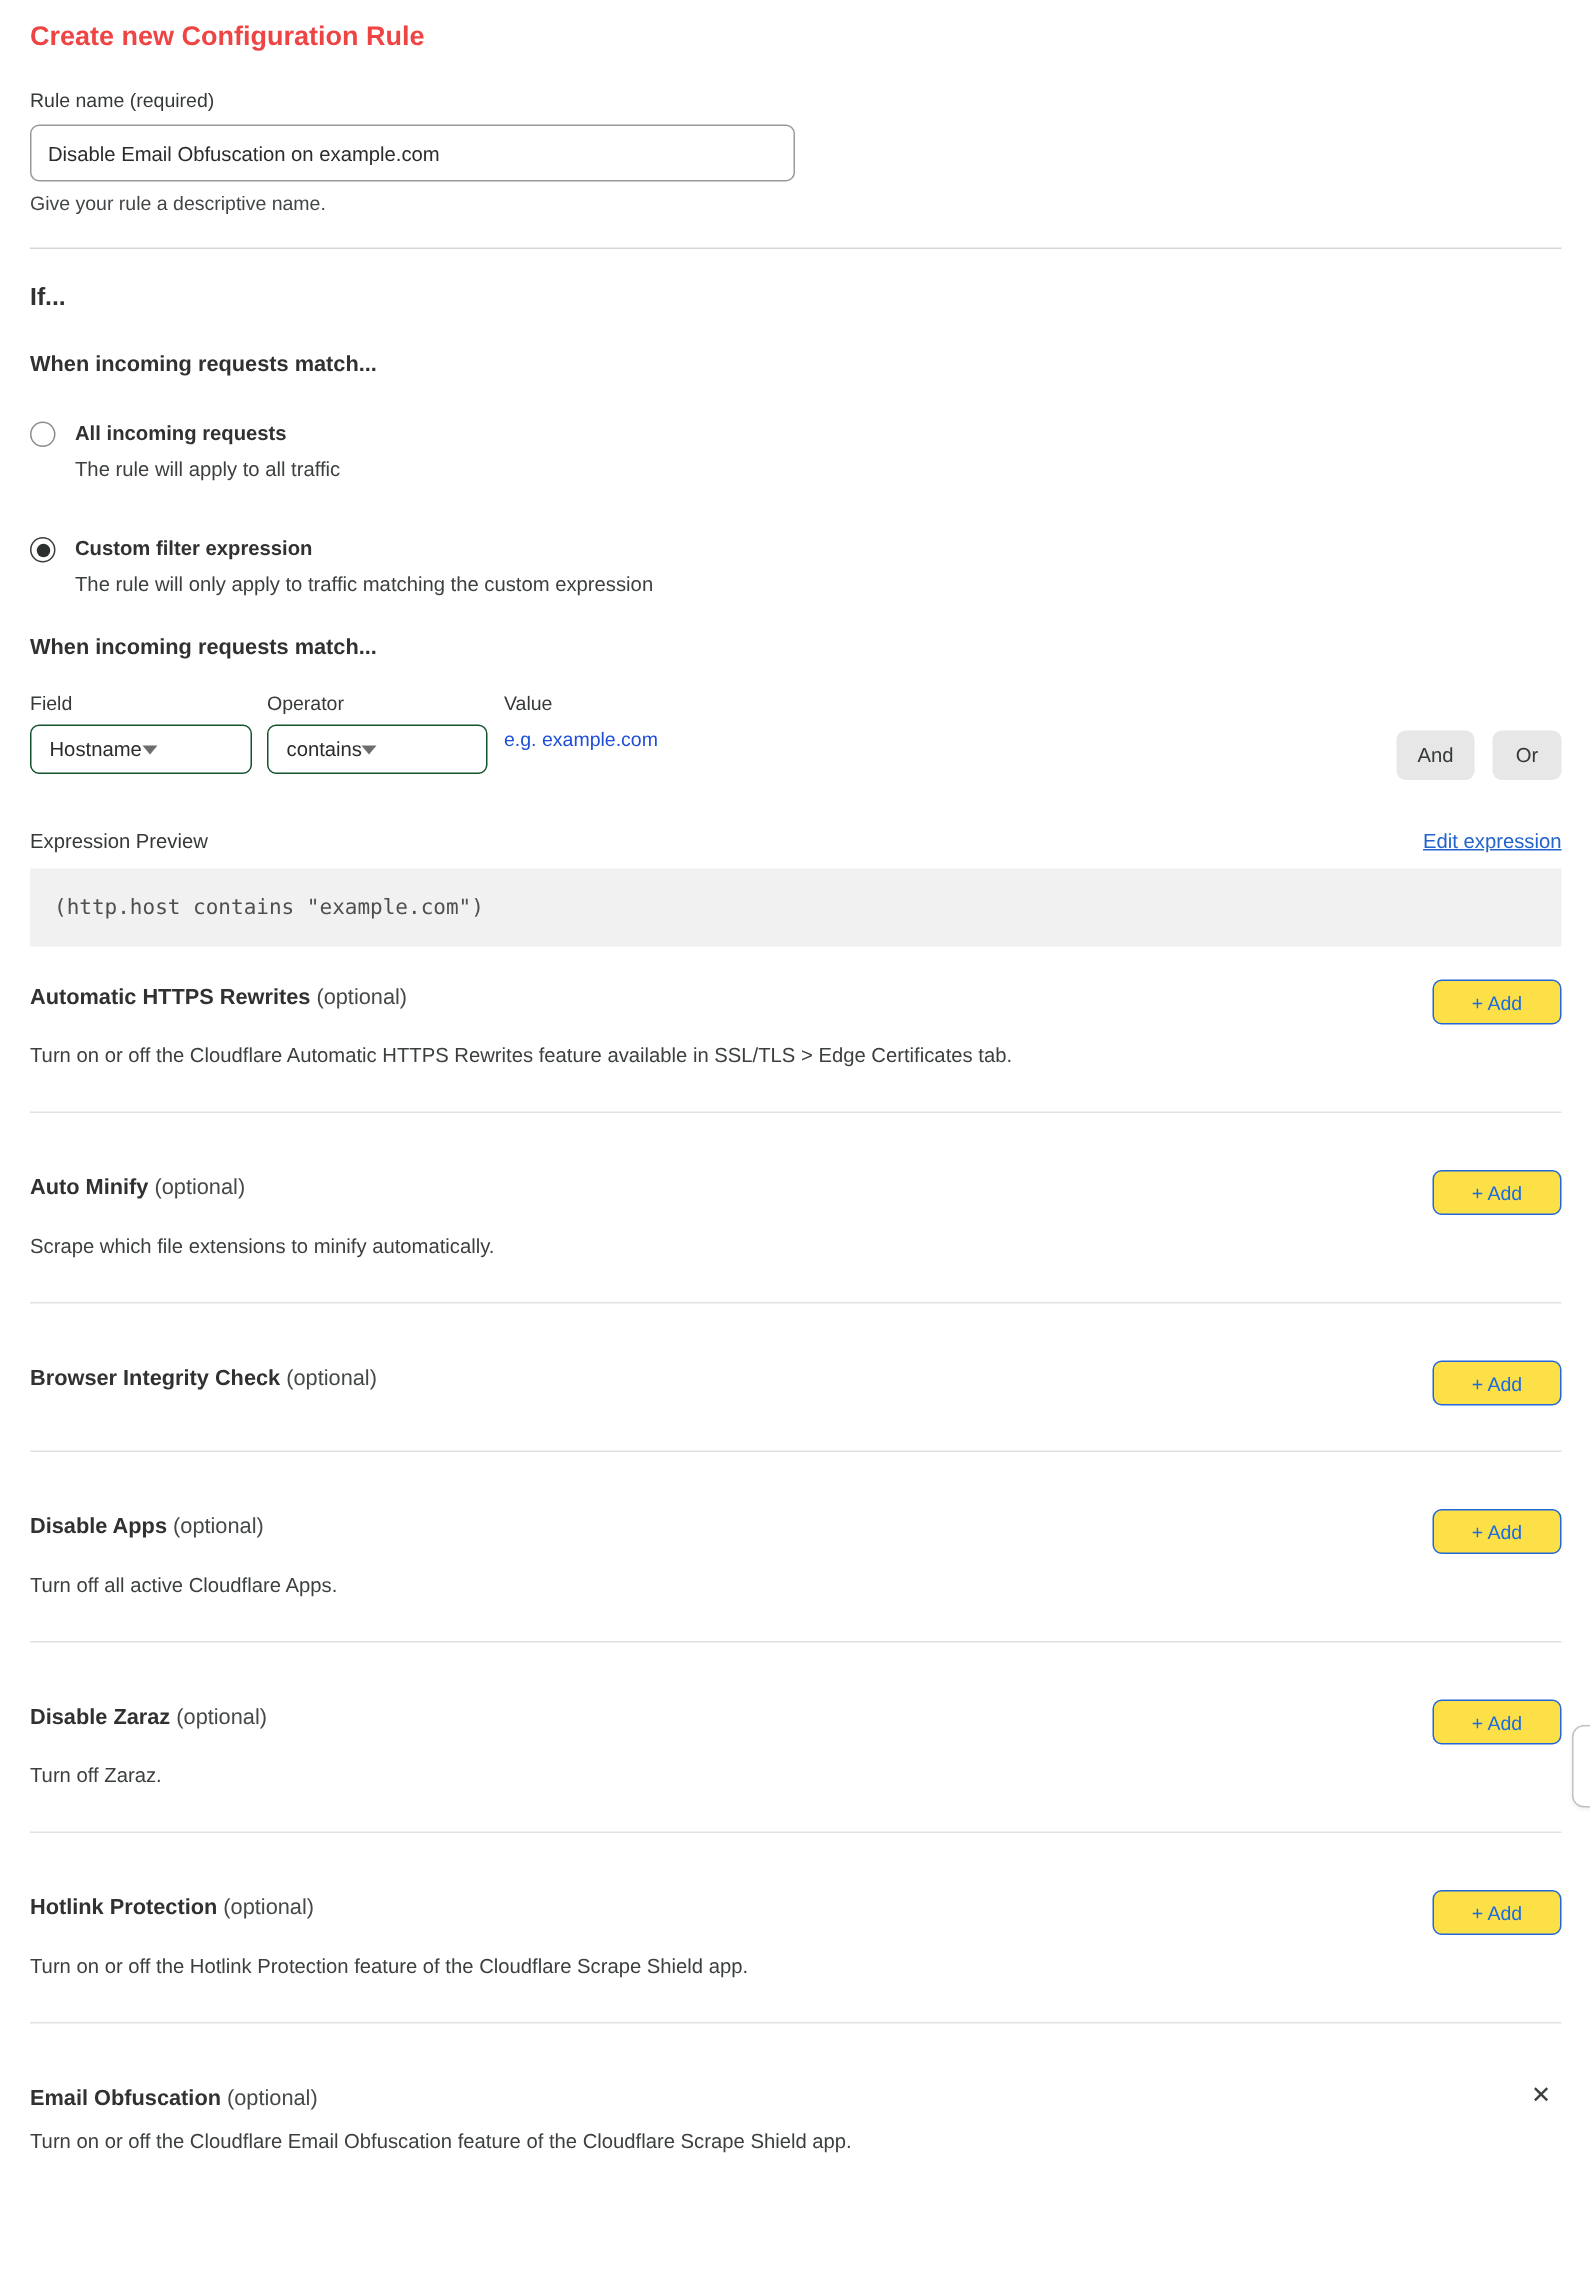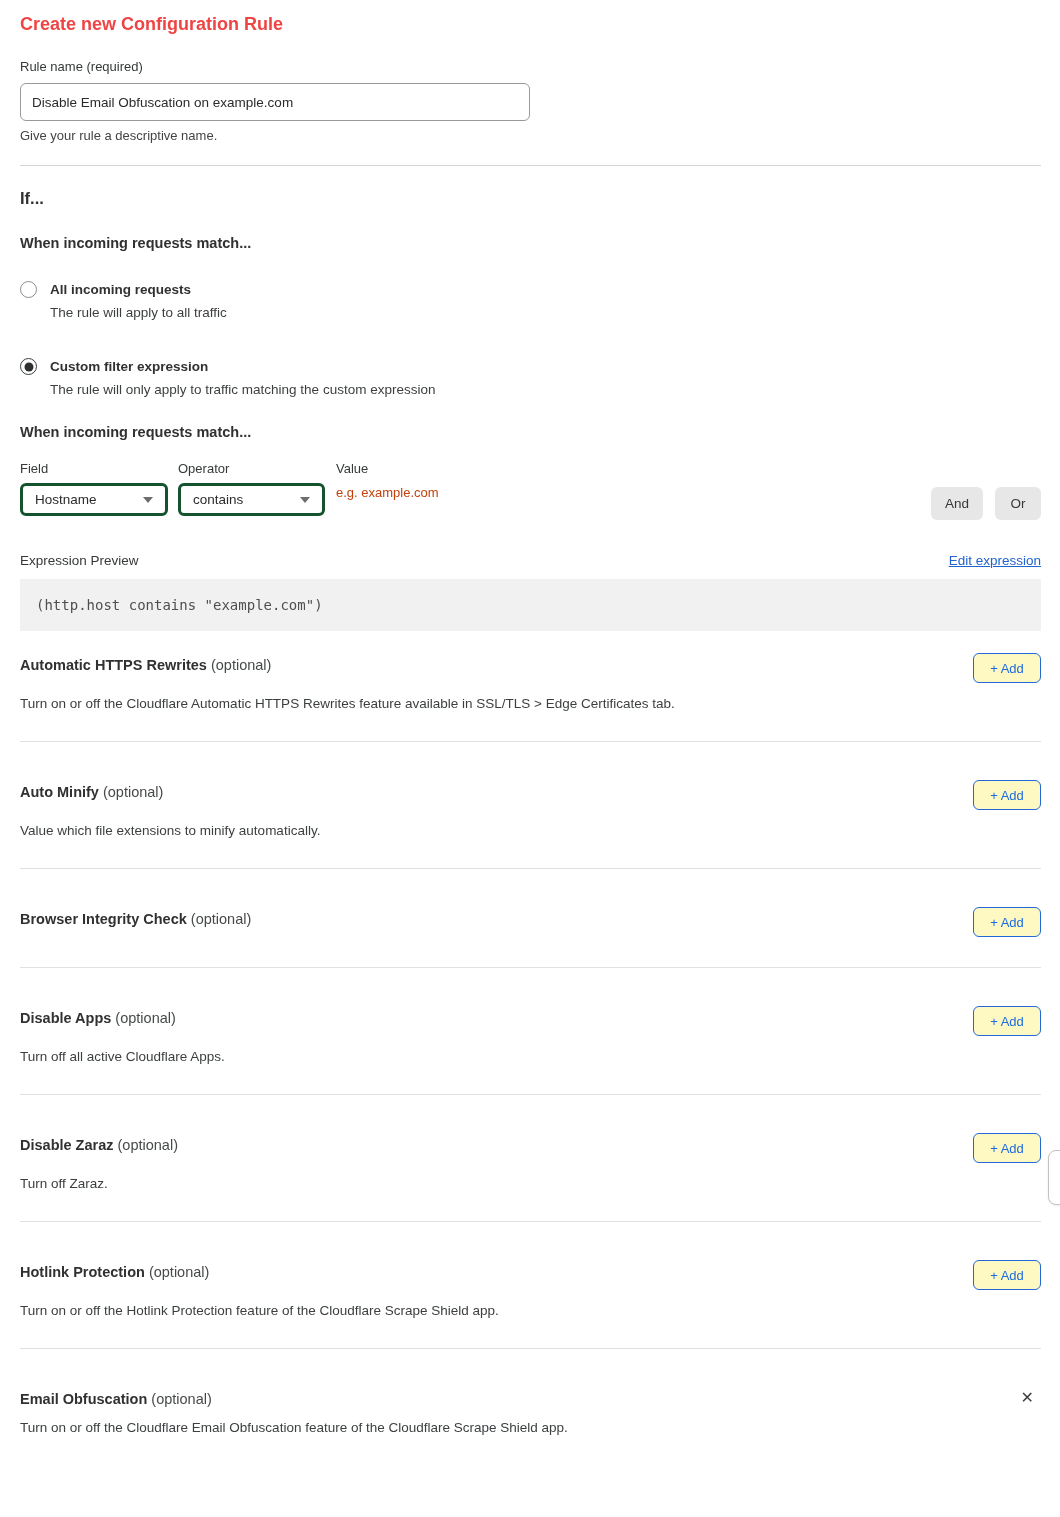--- a/index.html
+++ b/index.html
@@ -53,38 +53,38 @@
   .radio-desc { margin-top: 7px; font-size: 13.5px; color: #3c3f40; }
 
   
   .builder-row { margin-top: 21px; display: flex; align-items: flex-start; }
   .builder-col .col-label { font-size: 13px; color: #36393a; display: block; }
   .col-field { width: 148px; }
   .col-operator { width: 147px; margin-left: 10px; }
   .col-value { flex: 1 1 auto; margin-left: 11px; }
   .select-box {
     margin-top: 7px; height: 33px;
-    border: 3px solid #14532d; border-radius: 6px;
+    border: 1px solid #14532d; border-radius: 6px;
     background: #fff; display: flex; align-items: center;
-    justify-content: space-between; padding: 0 12px;
+    justify-content: flex-start; padding: 0 12px;
     font-size: 13.5px; color: #2b2b2b; cursor: pointer;
   }
   .caret-down {
     width: 0; height: 0;
     border-left: 5px solid transparent; border-right: 5px solid transparent;
     border-top: 6px solid #6d6d6d;
   }
   .value-input {
     margin-top: 7px; display: block; width: 100%; height: 33px;
     border: 1px solid #a9bfea; border-radius: 6px;
     background: #e9eefb; padding: 0 11px;
     font-size: 13.5px; color: #222426;
     font-family: "Liberation Sans", sans-serif; outline: none;
   }
-  .value-hint { margin-top: 9px; font-size: 13px; color: #c2410c; }
+  .value-hint { margin-top: 9px; font-size: 13px; color: #1d4ed8; }
   .builder-actions { display: flex; margin-left: 12px; padding-top: 26px; }
   .conj-btn {
     height: 33px; border: none; border-radius: 6px;
     background: #e7e7e7; color: #36393a;
     font-size: 13.5px; font-family: "Liberation Sans", sans-serif;
     cursor: pointer;
   }
   .conj-btn.and { width: 52px; }
   .conj-btn.or { width: 46px; margin-left: 12px; }
 
@@ -105,22 +105,22 @@
   .settings-list { margin-top: 0; }
   .setting-row { padding: 42px 0 30px; border-bottom: 1px solid #e1e1e1; }
   .setting-row.first { padding-top: 26px; }
   .setting-row.last { border-bottom: none; }
   .row-head { display: flex; justify-content: space-between; align-items: flex-start; }
   .setting-title-line { font-size: 14.5px; }
   .setting-title { font-weight: 700; color: #313131; }
   .optional-tag { font-weight: 400; color: #46494a; }
   .setting-desc { margin-top: 13px; font-size: 13.5px; color: #3c3f40; }
   .add-btn {
-    width: 68px; height: 30px; margin-top: -4px;
-    background: #fef9c3; border: 1px solid #2268d9; border-radius: 6px;
+    width: 86px; height: 30px; margin-top: -4px;
+    background: #fde047; border: 1px solid #2268d9; border-radius: 6px;
     color: #1d6be0; font-size: 13px;
     font-family: "Liberation Sans", sans-serif; cursor: pointer;
     flex: 0 0 auto;
   }
   .close-x {
     font-size: 16px; color: #3c3f40; line-height: 16px;
     cursor: pointer; margin-top: -1px; margin-right: 7px;
     font-weight: 400;
   }
 
@@ -215,21 +215,21 @@
     </div>
 
     <div class="setting-row">
       <div class="row-head">
         <div class="setting-title-line">
           <span class="setting-title">Auto Minify</span>
           <span class="optional-tag">(optional)</span>
         </div>
         <button class="add-btn">+ Add</button>
       </div>
-      <div class="setting-desc">Value which file extensions to minify automatically.</div>
+      <div class="setting-desc">Scrape which file extensions to minify automatically.</div>
     </div>
 
     <div class="setting-row">
       <div class="row-head">
         <div class="setting-title-line">
           <span class="setting-title">Browser Integrity Check</span>
           <span class="optional-tag">(optional)</span>
         </div>
         <button class="add-btn">+ Add</button>
       </div>

